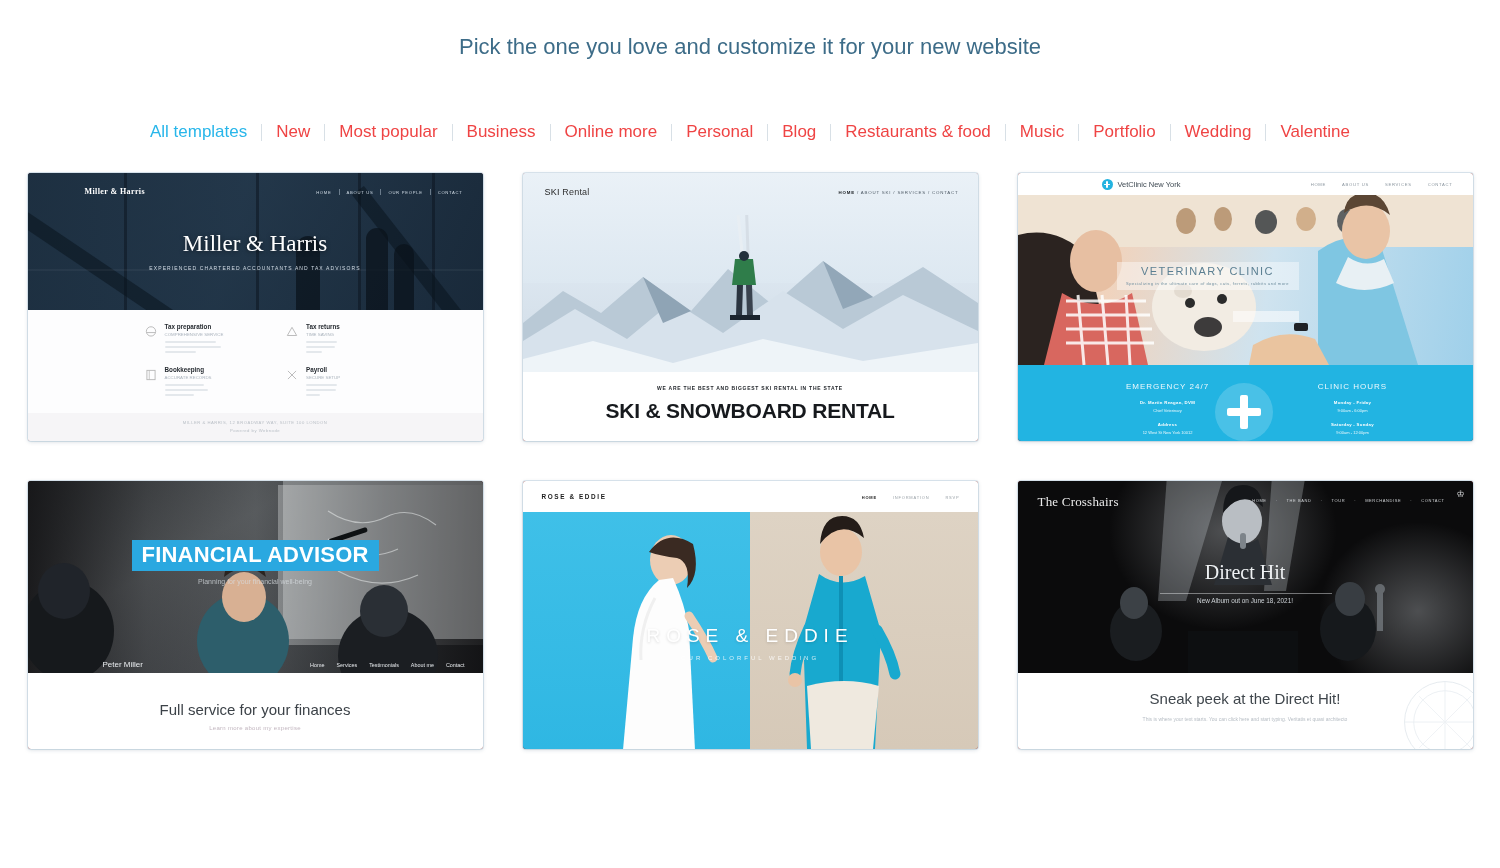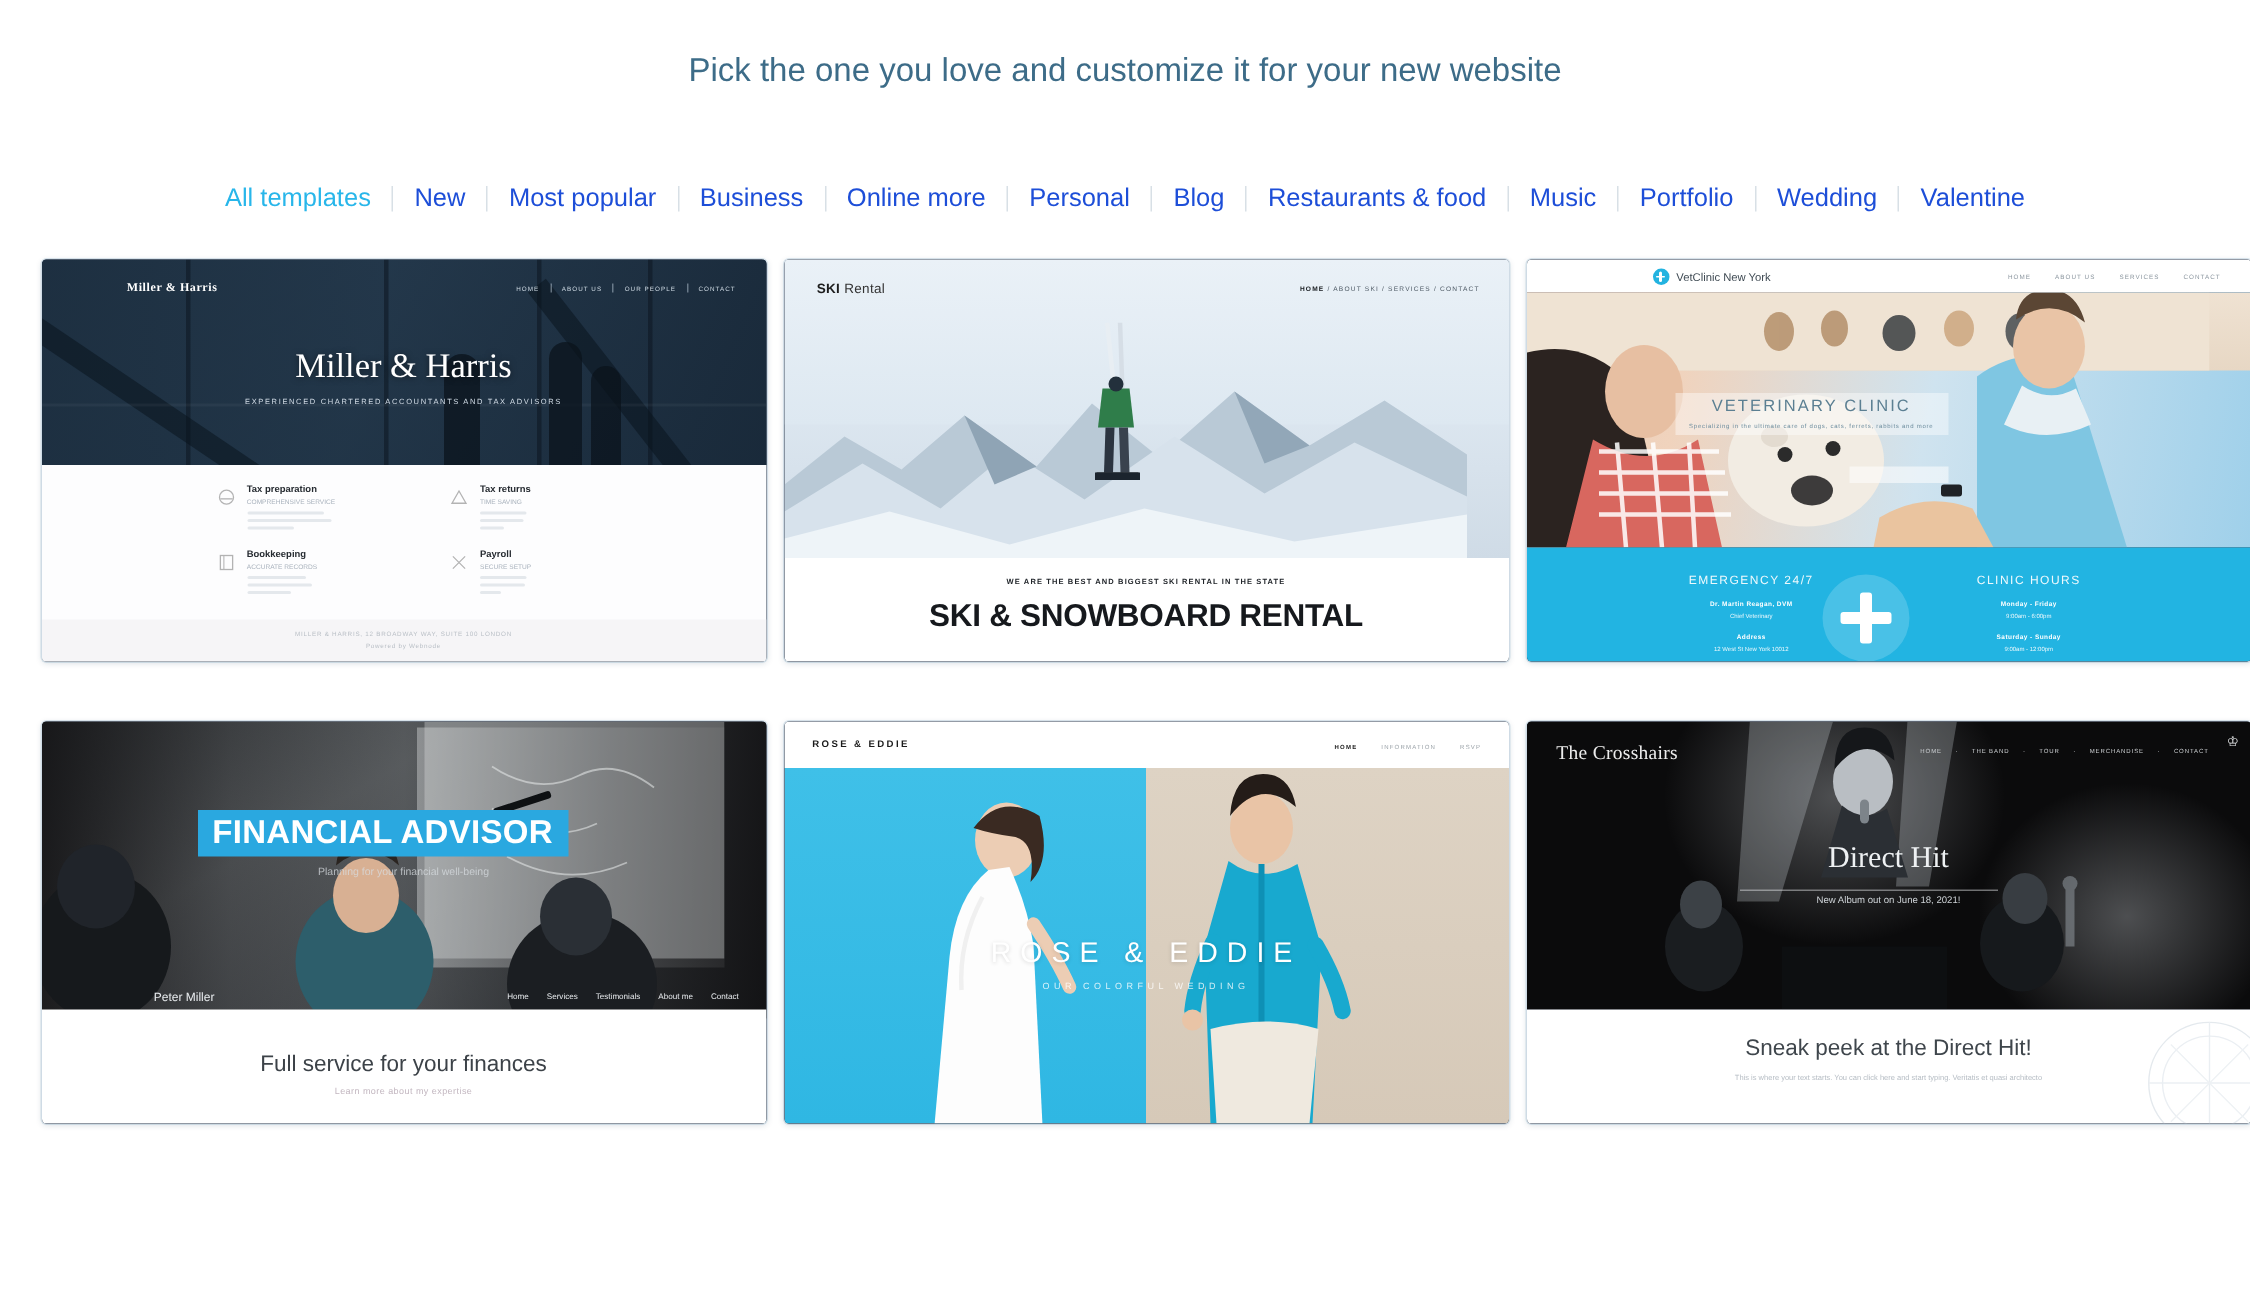--- a/index.html
+++ b/index.html
@@ -30,45 +30,44 @@
 
   
   .tabs {
     margin-top: 62px;
     display: flex;
     justify-content: center;
     align-items: center;
     font-size: 17px;
   }
   .tab {
-    color: #1d4ed8;
+    color: #ef4444;
     padding: 0 14px;
     white-space: nowrap;
     cursor: pointer;
   }
   .tab.active { color: #28b6ea; }
   .tab-sep { width: 1px; height: 17px; background: #d8e0e6; }
 
   
   .grid {
     margin-top: 31px;
     display: grid;
     grid-template-columns: repeat(3, 455px);
     gap: 40px;
     justify-content: center;
   }
   .card {
     position: relative;
     width: 455px; height: 268px;
-    background: #0f172a;
+    background: #7f1d1d;
     border-radius: 3px;
     box-shadow: 0 1px 4px rgba(25,60,90,.18), 0 0 0 1px rgba(220,232,240,.9);
     overflow: hidden;
     cursor: pointer;
-    padding-left: 28px;
   }
   .shot { position:absolute; inset:0; overflow:hidden; }
 
   
   .mh-hero {
     position:absolute; left:0; right:0; top:0; height:137px;
     background:
       linear-gradient(105deg, rgba(28,46,63,.92) 0%, rgba(32,52,70,.72) 45%, rgba(24,40,56,.9) 100%),
       linear-gradient(#2b4056, #24384c);
     overflow:hidden;
@@ -119,21 +118,21 @@
   }
   .mh-foot span { display:block; font-size:4.2px; color:#b9bfc6; letter-spacing:.5px; margin-bottom:3px; }
 
   
   .ski-hero { position:absolute; left:0; right:0; top:0; height:199px; overflow:hidden;
     background: linear-gradient(#e9f0f6 0%, #dfe9f2 40%, #cfdbe6 100%); }
   .ski-sky { position:absolute; left:0; right:0; top:0; height:110px;
     background: linear-gradient(#eaf1f7, #dde8f1); }
   .mtn { position:absolute; bottom:0; }
   .ski-logo { position:absolute; left:22px; top:14px; font-size:9px; color:#333; letter-spacing:.2px; }
-  .ski-logo b { font-weight:700; color:#1d1d1d;text-align:right; }
+  .ski-logo b { font-weight:400; color:#1d1d1d;text-align:right; }
   .ski-nav { position:absolute; right:19px; top:17px; font-size:4.4px; color:#4f5b66; letter-spacing:.8px; }
   .ski-nav b { color:#14181c; }
   .skier { position:absolute; left:196px; top:42px; }
   .ski-body { position:absolute; left:0; right:0; top:199px; bottom:0; background:#fff; text-align:center; }
   .ski-kicker { margin-top:13px; font-size:5px; font-weight:700; color:#22262b; letter-spacing:.75px; }
   .ski-big { margin-top:8px; font-size:21px; font-weight:700; color:#16191d; letter-spacing:-0.2px; }
 
   
   .vc-bar { position:absolute; left:0; right:0; top:0; height:22px; background:#fff; }
   .vc-logo { position:absolute; left:84px; top:6px; display:flex; align-items:center; gap:5px; }

